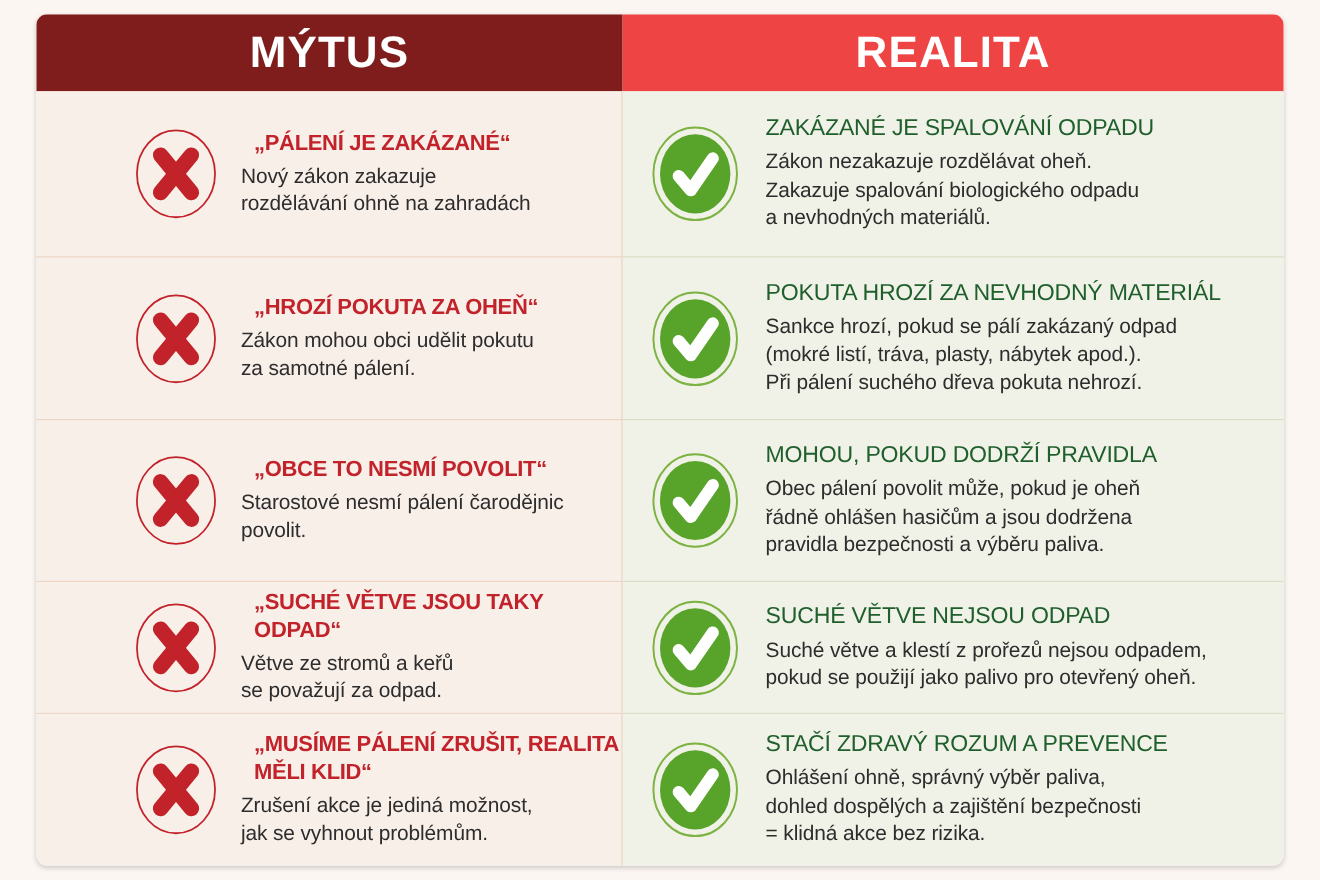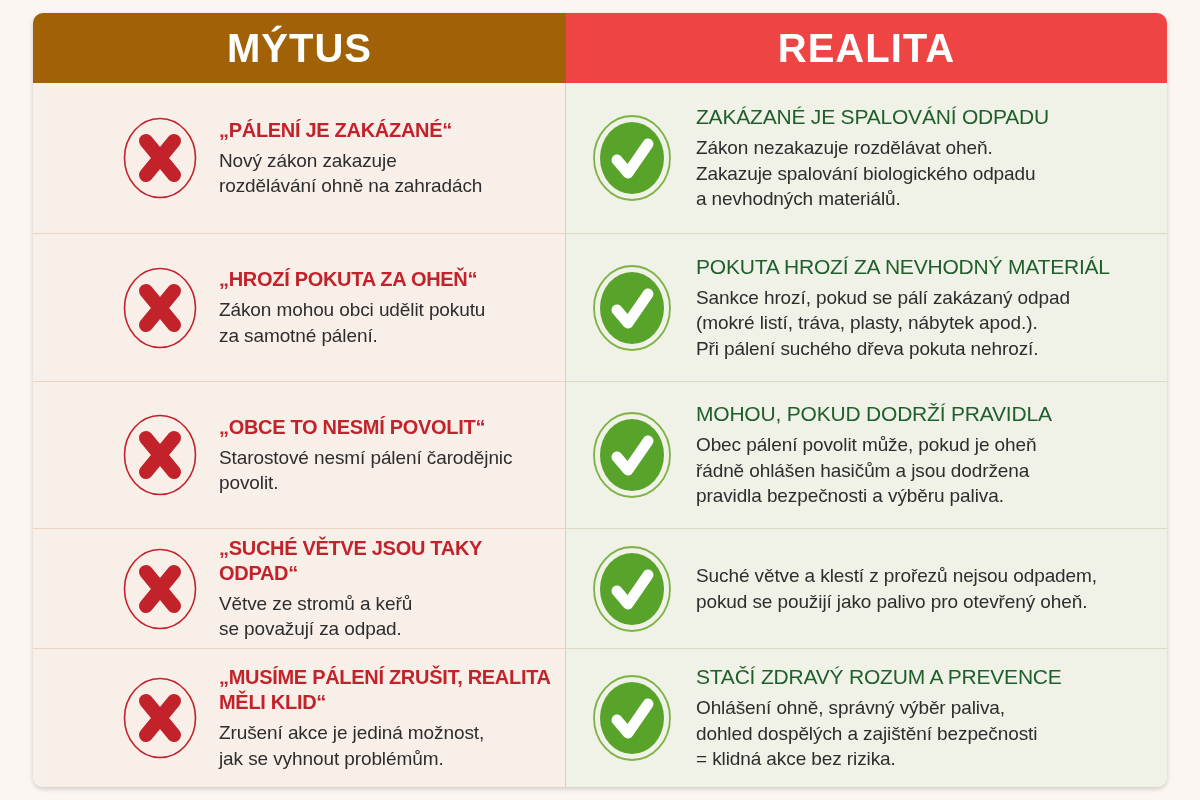--- a/index.html
+++ b/index.html
@@ -15,21 +15,21 @@
     display:grid;
     grid-template-columns:47% 53%;
     grid-template-rows:70px 150px 148px 147px 120px 139px;
     border-radius:10px;overflow:hidden;
     box-shadow:0 2px 5px rgba(0,0,0,0.18);
   }
   .hdr{
     display:flex;align-items:center;justify-content:center;
     color:#ffffff;font-weight:bold;font-size:40px;letter-spacing:1px;
   }
-  .hdr-myth{background:#a16207;}
+  .hdr-myth{background:#7f1d1d;}
   .hdr-real{background:#ef4444;}
   .cell{
     box-sizing:border-box;
     display:flex;align-items:center;
     padding-top:4px;padding-bottom:4px;
   }
   .myth-cell{
     background:#f9efe9;
     padding-left:90px;
     border-right:1px solid #e3c9b6;
@@ -39,21 +39,21 @@
     padding-left:26px;padding-right:18px;
   }
   .myth-cell.bt{border-top:1px solid #ecd2c0;}
   .real-cell.bt{border-top:1px solid #d9dcc3;}
   .icon-wrap{flex:0 0 auto;display:flex;align-items:center;justify-content:center;}
   .myth-cell .icon-wrap{margin-right:22px;}
   .real-cell .icon-wrap{margin-right:24px;}
   .txt{display:flex;flex-direction:column;}
   .m-title{
     color:#c2232b;font-weight:bold;font-size:20px;line-height:1.25;
-    letter-spacing:-0.3px;white-space:pre-line;margin-bottom:5px;
+    letter-spacing:-0.3px;white-space:pre-line;margin-bottom:5px;margin-left:12px;
   }
   .r-title{
     color:#1f5f2c;font-weight:normal;font-size:21px;line-height:1.25;
     letter-spacing:-0.2px;white-space:pre-line;margin-bottom:5px;
   }
   .body-text{
     color:#2d2d2d;font-size:19px;line-height:1.34;white-space:pre-line;
     letter-spacing:-0.1px;
   }
 </style>
@@ -172,20 +172,21 @@
     </div>
     <div class="cell real-cell bt">
       <span class="icon-wrap">
         <svg width="80" height="88" viewBox="0 0 80 88">
           <ellipse cx="40" cy="44" rx="38" ry="42" fill="none" stroke="#7cb342" stroke-width="1.8"></ellipse>
           <ellipse cx="40" cy="44" rx="32" ry="36" fill="#58a32a"></ellipse>
           <path d="M25 46 L36 59 L56 30" stroke="#ffffff" stroke-width="11" stroke-linecap="round" stroke-linejoin="round" fill="none"></path>
         </svg>
       </span>
       <div class="txt">
+        <div class="r-title">SUCHÉ VĚTVE NEJSOU ODPAD</div>
         <div class="body-text">Suché větve a klestí z prořezů nejsou odpadem,
 pokud se použijí jako palivo pro otevřený oheň.</div>
       </div>
     </div>
 
     <div class="cell myth-cell bt">
       <span class="icon-wrap">
         <svg width="74" height="82" viewBox="0 0 74 82">
           <ellipse cx="37" cy="41" rx="35.5" ry="39.5" fill="none" stroke="#c2232b" stroke-width="1.6"></ellipse>
           <path d="M23 24 L51 58 M51 24 L23 58" stroke="#c2232b" stroke-width="14" stroke-linecap="round" fill="none"></path>

